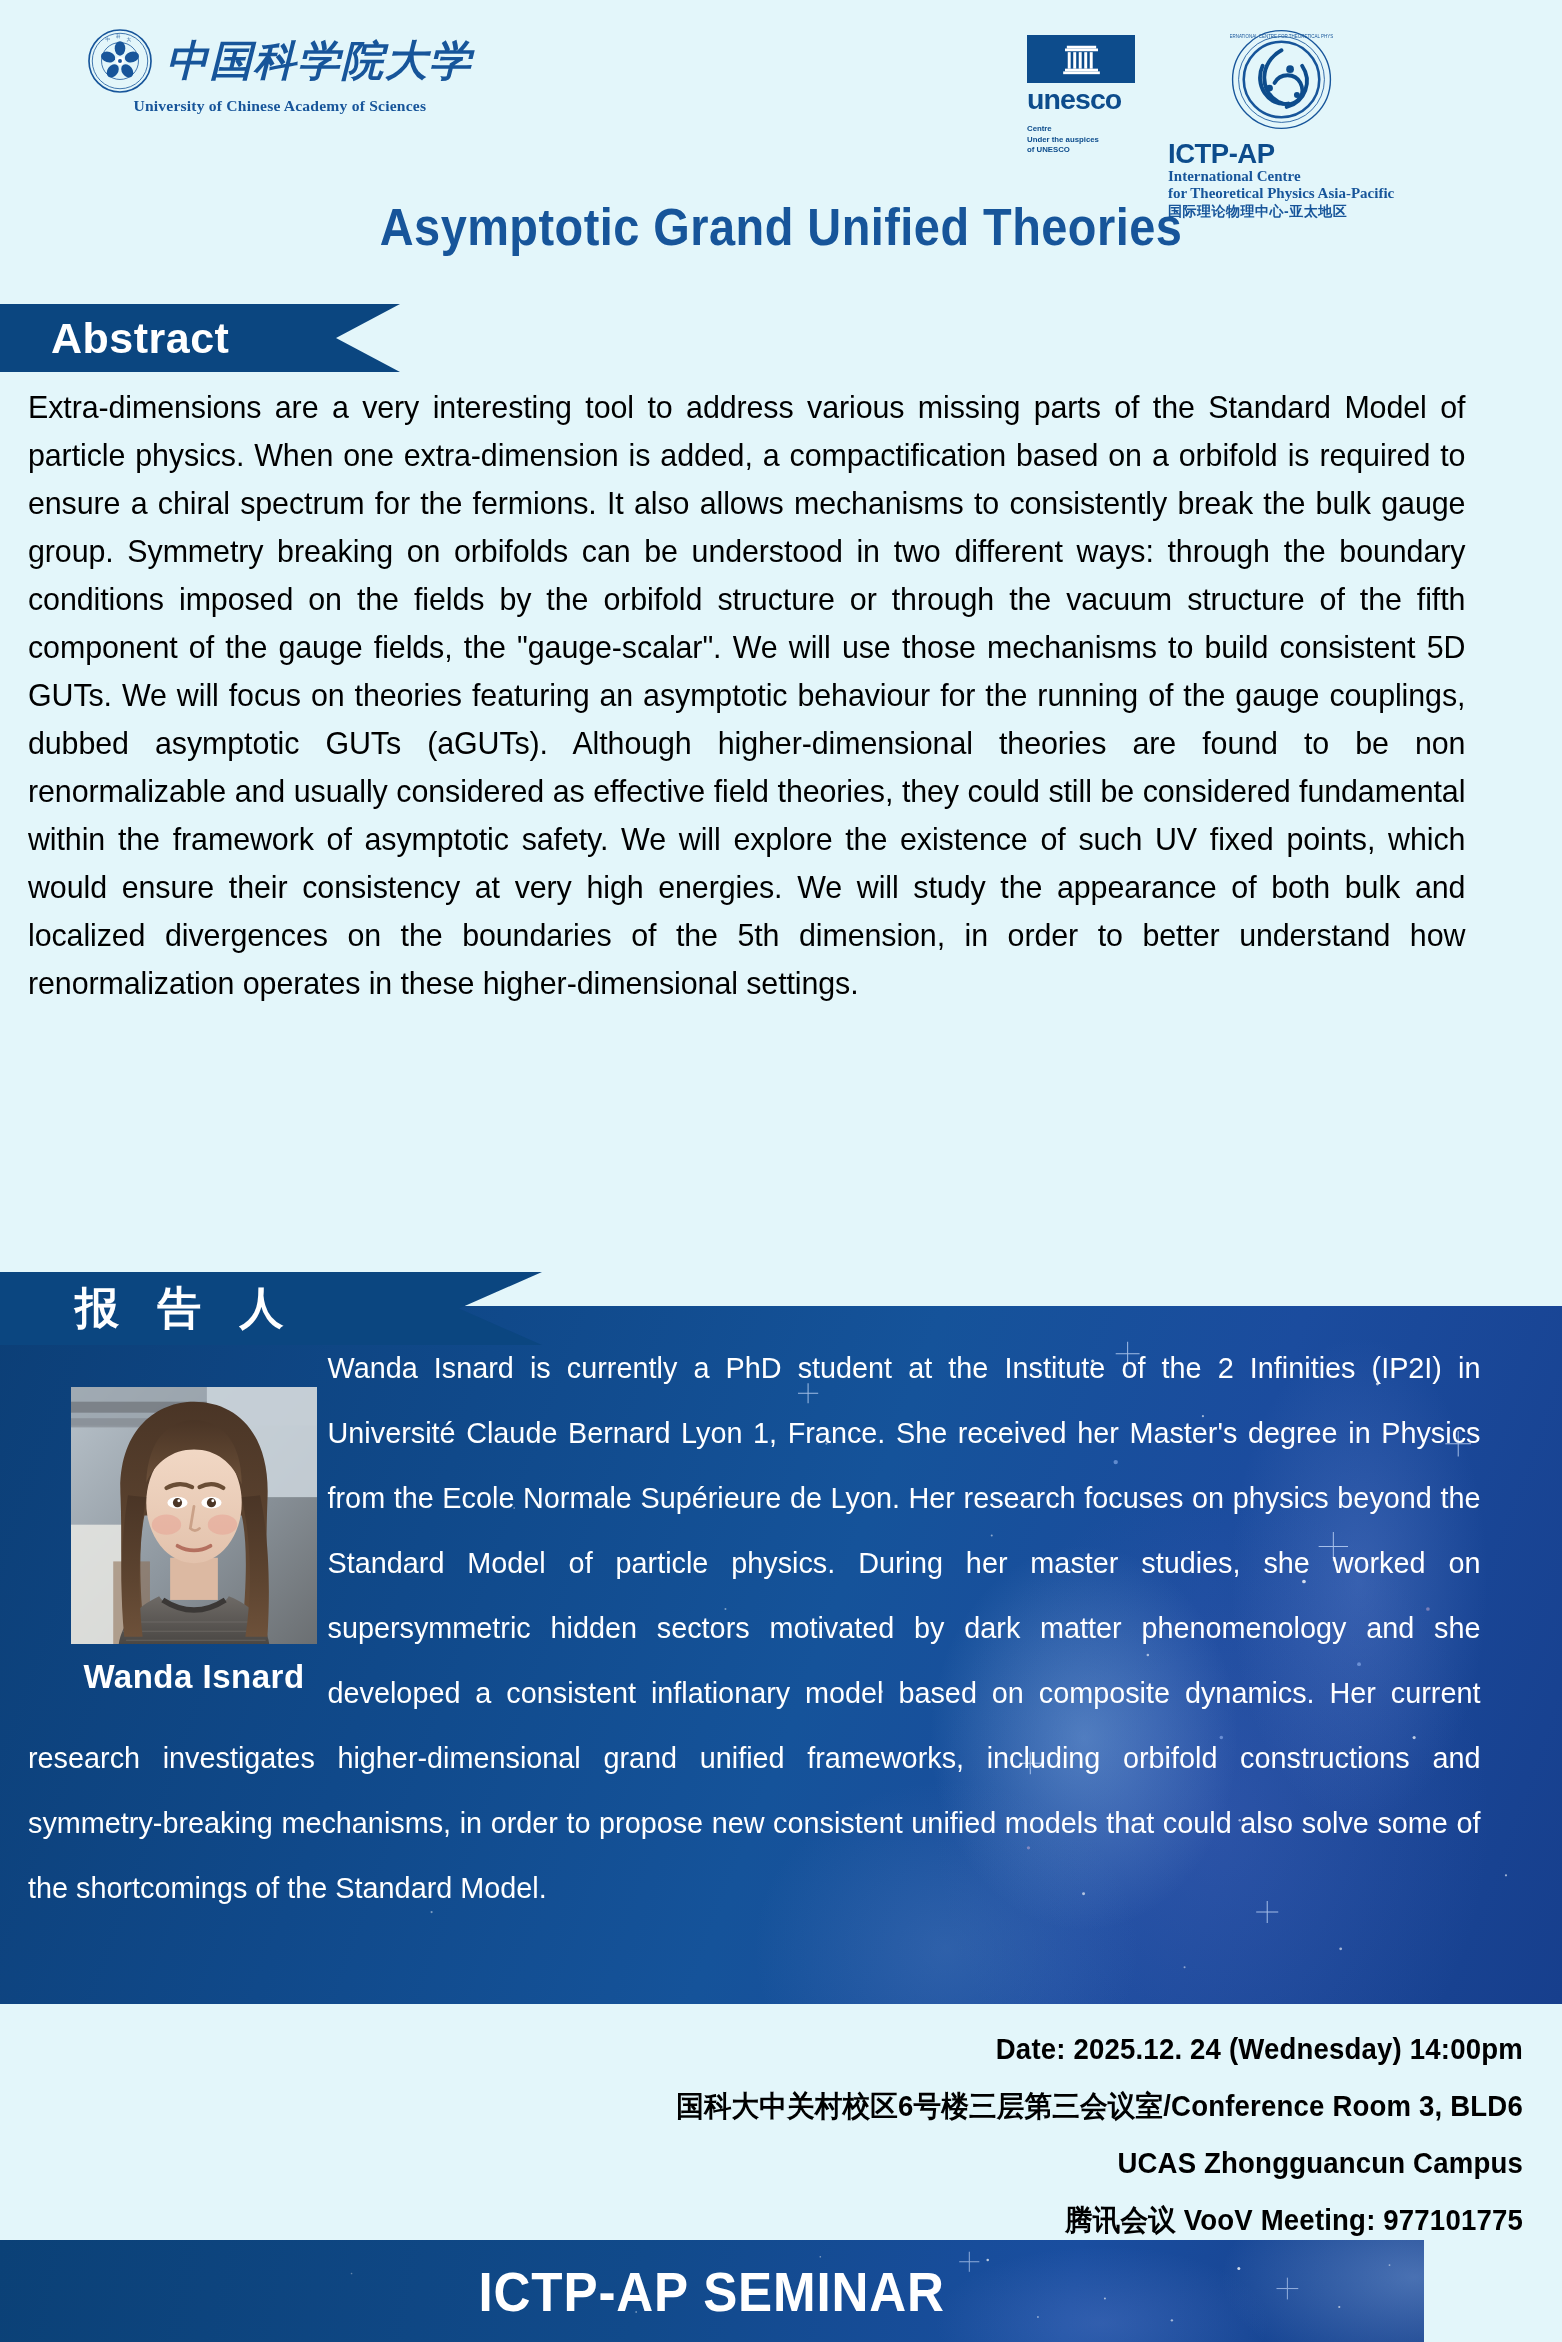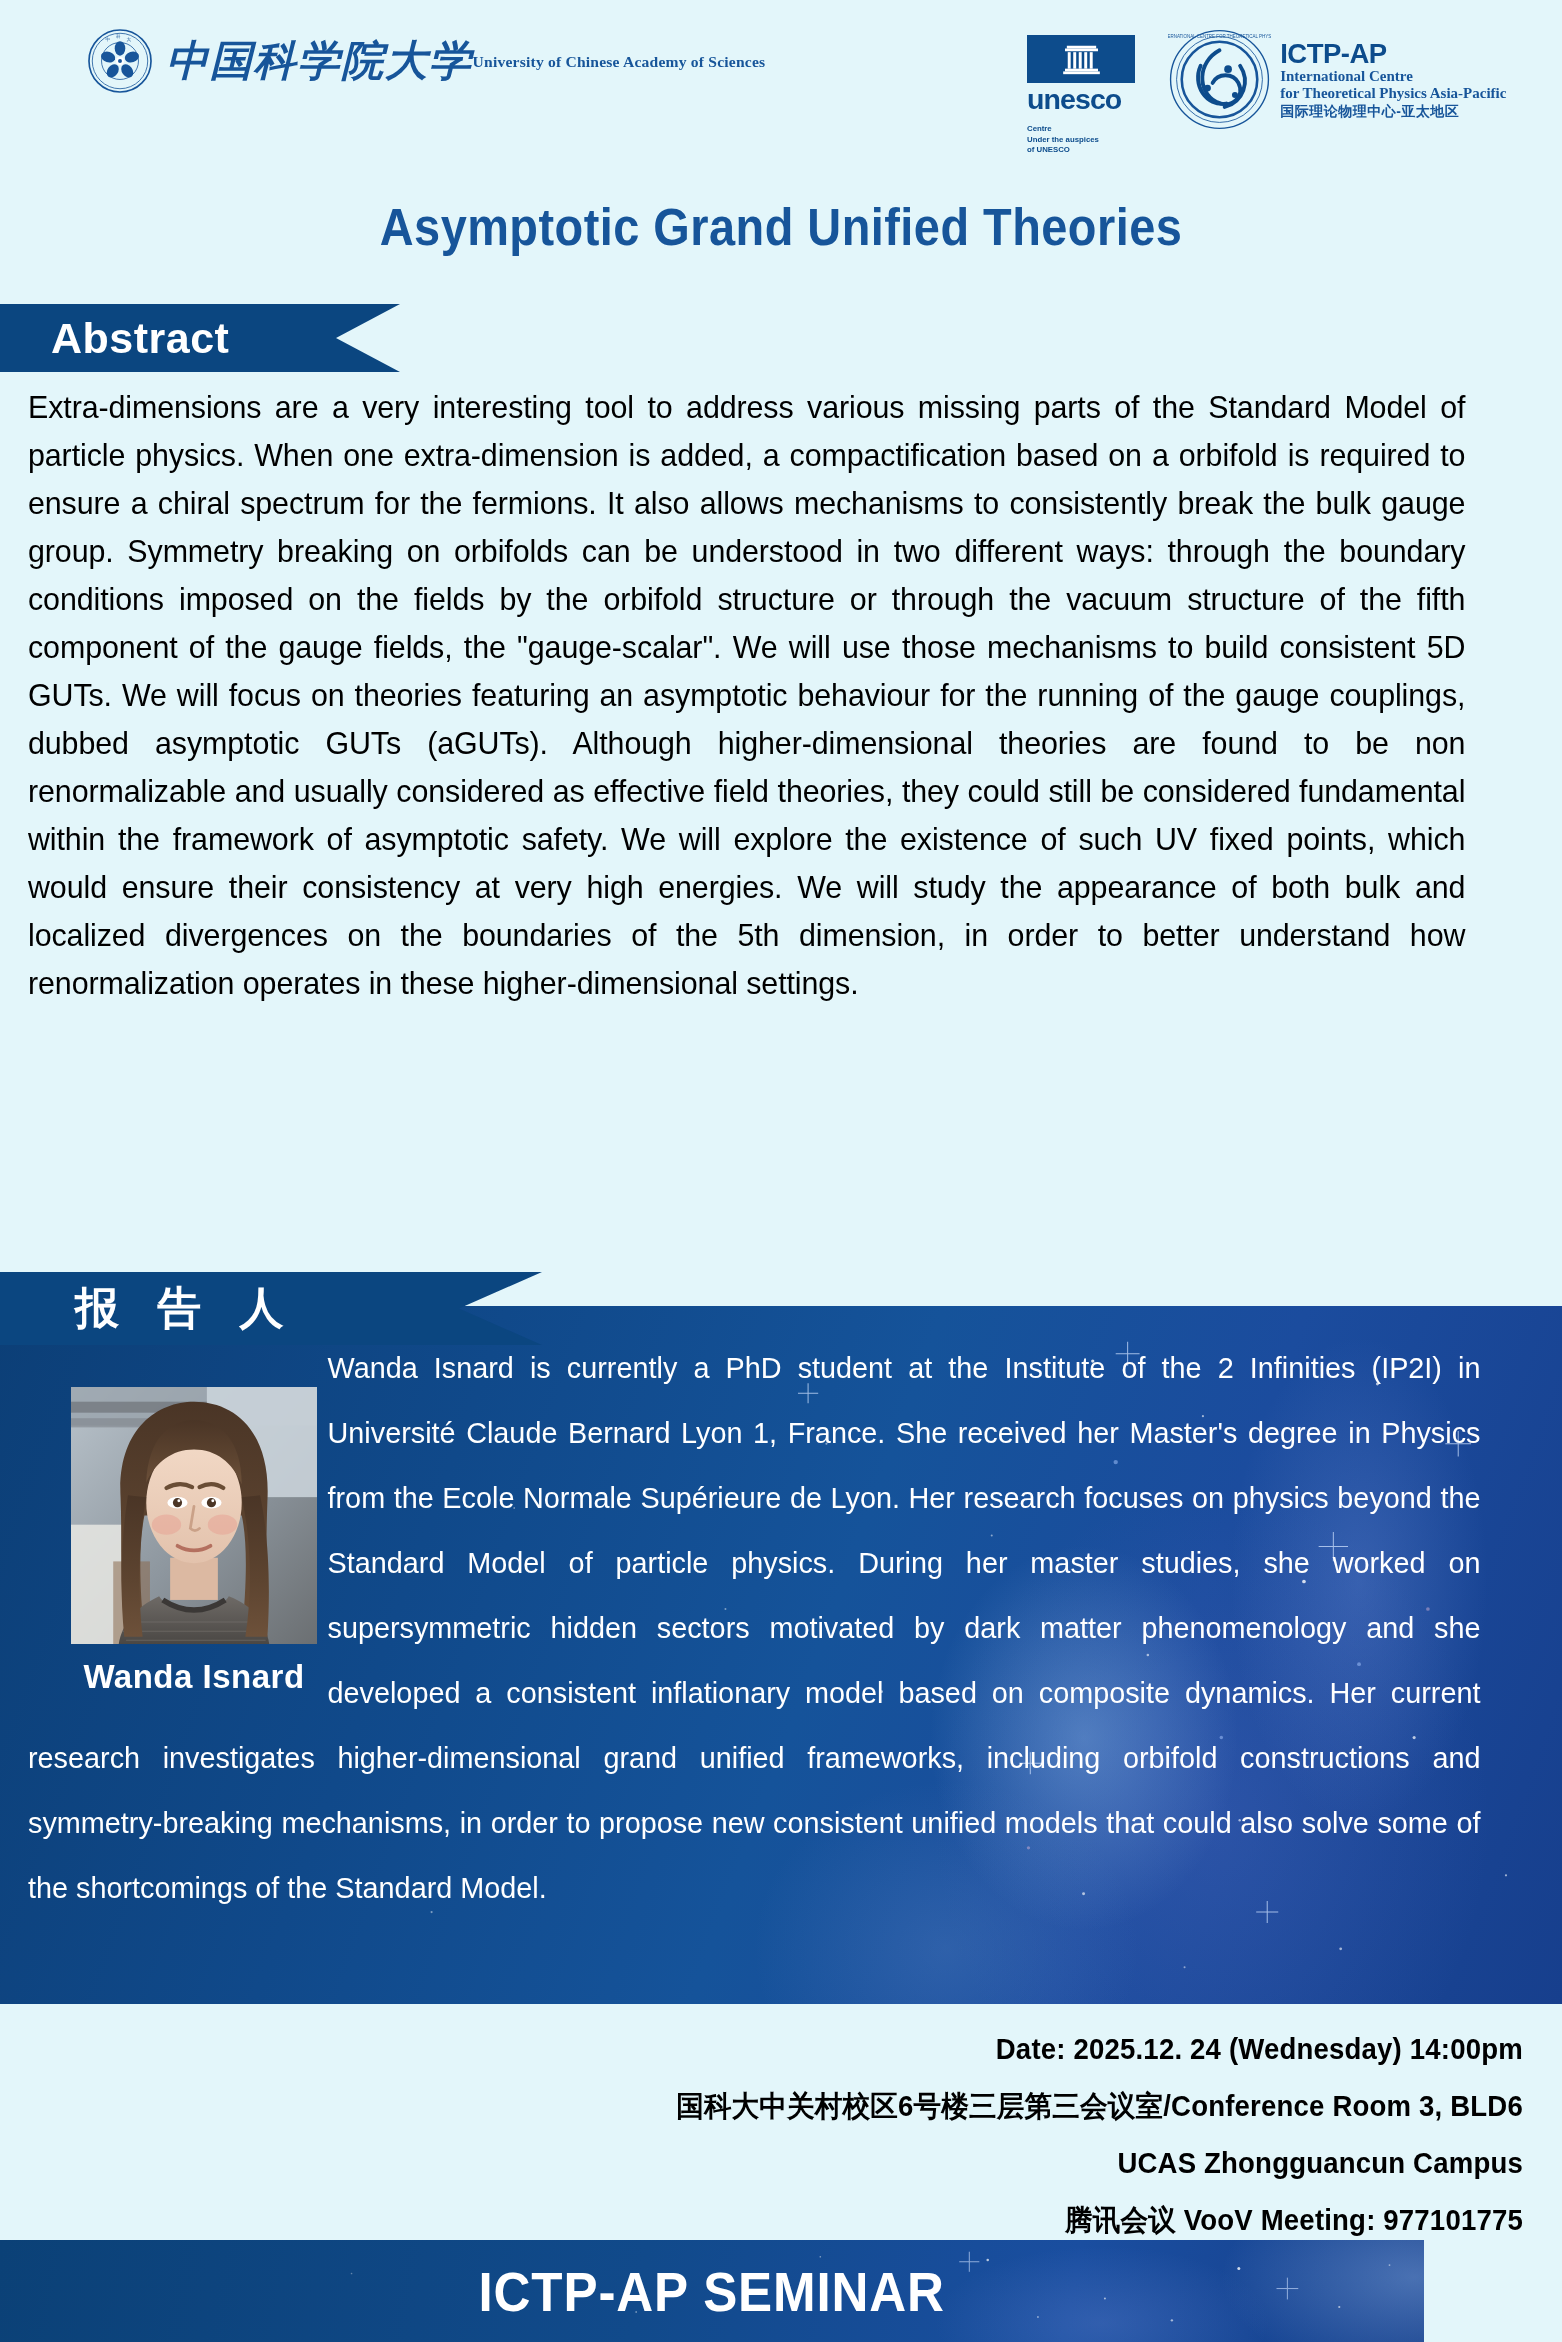--- a/index.html
+++ b/index.html
@@ -26,21 +26,21 @@
     position:absolute;
     top:0; left:0;
     width:1562px;
     height:179px;
   }
 
   .ucas-logo {
     position:absolute;
     left:87px; top:27.5px;
     display:flex;
-    flex-direction:row;
+    flex-direction:column;
     align-items:center;
   }
   .ucas-row { display:flex; align-items:center; gap:13px; }
   .ucas-seal { width:66px; height:66px; }
   .ucas-cn {
     font-family:"Liberation Serif", serif;
     font-size:42px;
     font-weight:bold;
     color:#17559a;
     letter-spacing:1.8px;
@@ -84,20 +84,21 @@
     color:#0d4c8c;
     line-height:1.35;
   }
 
   .ictp-logo {
     position:absolute;
     left:1168px; top:27.5px;
     display:flex;
     align-items:center;
     gap:9.2px;
+    flex-direction:column;
   }
   .ictp-seal { width:103px; height:103px; }
   .ictp-text { line-height:1.05; }
   .ictp-title {
     font-family:"Liberation Sans", sans-serif;
     font-size:27.5px;
     font-weight:bold;
     color:#0d4c8c;
     letter-spacing:-0.5px;
   }

